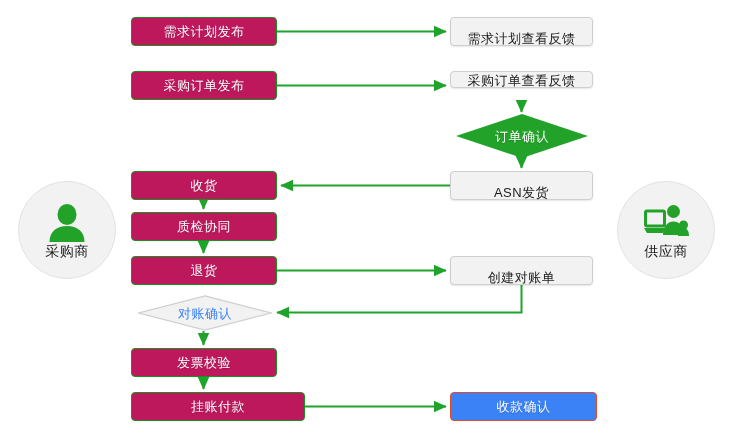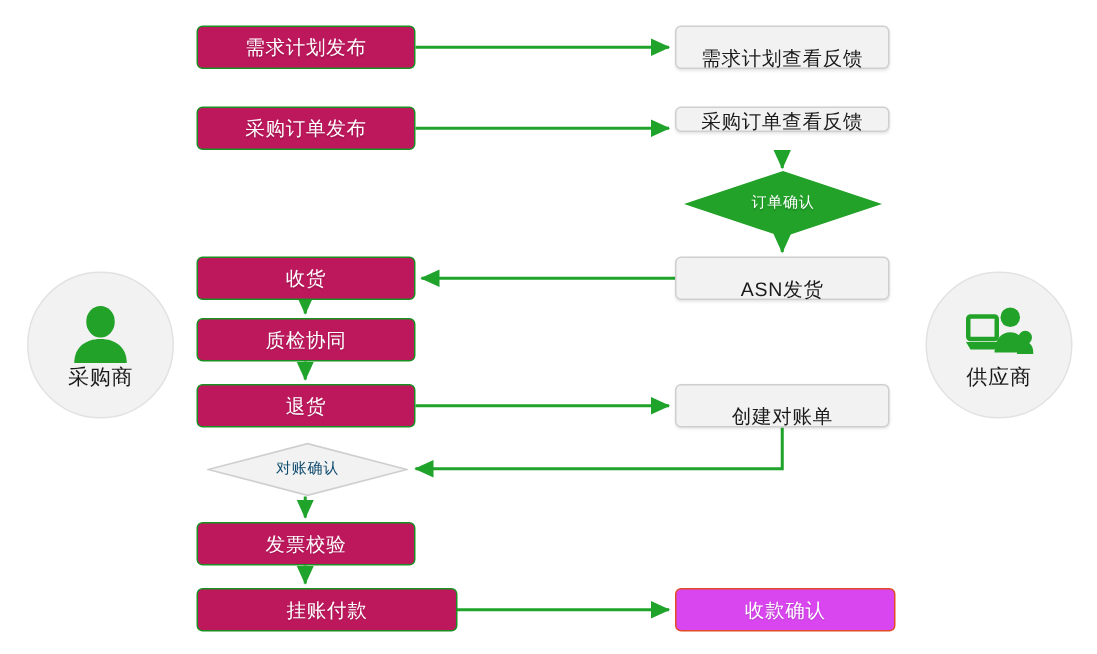--- a/index.html
+++ b/index.html
@@ -46,48 +46,48 @@
     text-shadow: 0 1px 1px rgba(0,0,0,0.18);
   }
   .node.grey {
     background: #f2f2f2;
     color: #1a1a1a;
     border: 1px solid #cfcfcf;
     box-shadow: 0 1px 2px rgba(0,0,0,0.10);
     align-items: flex-end;
   }
   .node.orange {
-    background: #d946ef;
+    background: #3b82f6;
     color: #ffffff;
     border: 1px solid #e24c26;
     text-shadow: 0 1px 1px rgba(0,0,0,0.18);
   }
 
   
   .diamond {
     position: absolute;
     display: flex;
     align-items: center;
     justify-content: center;
   }
   .diamond .dtext {
     position: relative;
     z-index: 2;
-    font-size: 10px;
+    font-size: 13px;
     line-height: 1;
     letter-spacing: 0.5px;
     white-space: nowrap;
   }
   .diamond svg {
     position: absolute;
     left: 0;
     top: 0;
   }
   .diamond.green .dtext { color: #ffffff; text-shadow: 0 1px 1px rgba(0,0,0,0.18); }
-  .diamond.grey  .dtext { color: #0c4a6e; }
+  .diamond.grey  .dtext { color: #3b82f6; }
 
   
   .actor {
     position: absolute;
     width: 96px;
     height: 96px;
     border-radius: 50%;
     background: #f2f2f2;
     border: 1px solid #e2e2e2;
     display: flex;

